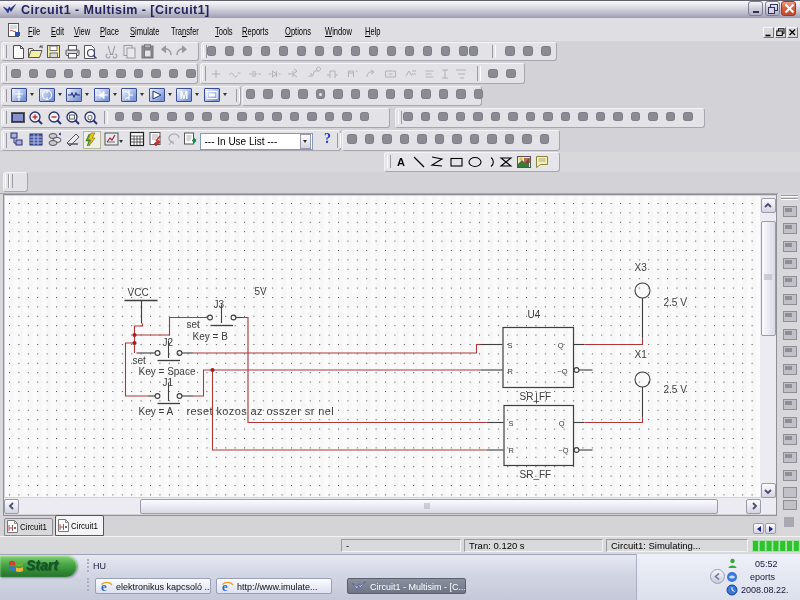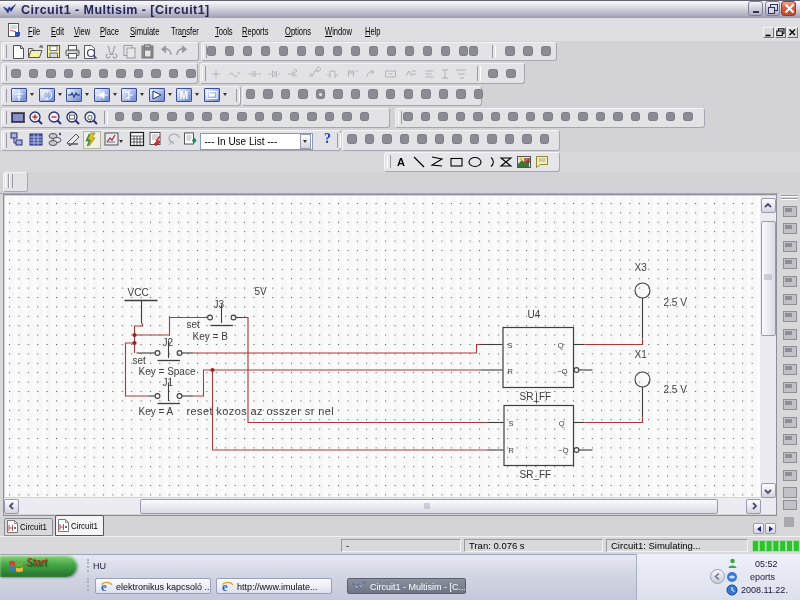--- a/index.html
+++ b/index.html
@@ -26,21 +26,21 @@
 .sbtrack{position:absolute;background:#ecebf1;}
 .sbthumb{position:absolute;background:linear-gradient(90deg,#fbfbfd,#dadae6);border:1px solid #9a9ab0;border-radius:2px;box-sizing:border-box;}
 .sbthumbh{position:absolute;background:linear-gradient(#fbfbfd,#dadae6);border:1px solid #9a9ab0;border-radius:2px;box-sizing:border-box;}
 .inst{position:absolute;background:#c2c1c7;border:1px solid #8f8e96;box-sizing:border-box;}
 #tabbar{left:0;top:516px;width:778px;height:20px;background:#d4d3d6;border-bottom:1px solid #b8b7bf;}
 .tab{position:absolute;font-size:10px;color:#000;border:1px solid #8a8994;border-radius:2px 2px 0 0;background:#d9d8db;box-sizing:border-box;}
 #statusbar{left:0;top:536px;width:800px;height:18px;background:#d9d8db;border-top:1px solid #f2f2f4;}
 .sfield{position:absolute;top:539px;height:13px;border:1px solid;border-color:#9a99a2 #f2f2f4 #f2f2f4 #9a99a2;font-size:9.5px;color:#000;padding-left:4px;box-sizing:border-box;}
 #taskbar{left:0;top:554px;width:800px;height:46px;background:linear-gradient(#e6e9f2 0%,#d3d7e4 40%,#c3c7d8 100%);border-top:1px solid #9fa3b8;}
 #startbtn{left:0;top:555px;width:77px;height:22px;background:linear-gradient(#8ed47e 0%,#4aaa48 40%,#2f8433 80%,#2a7030 100%);border-radius:0 11px 11px 0;box-shadow:inset 0 1px 2px #d2f4c4, 1px 1px 2px #8890a8;}
-#starttext{left:26px;top:557px;color:#b91c1c;font-weight:normal;font-style:italic;font-size:10px;text-shadow:1px 1px 1px #1c5a1c;}
+#starttext{left:26px;top:557px;color:#14532d;font-weight:bold;font-style:italic;font-size:14px;text-shadow:1px 1px 1px #1c5a1c;}
 .taskbtn{position:absolute;top:578px;height:16px;background:linear-gradient(#fbfcfe,#dde1ef);border:1px solid #97a0b8;border-radius:2px;font-size:9px;color:#111;box-sizing:border-box;overflow:hidden;white-space:nowrap;}
 #tray{left:636px;top:554px;width:164px;height:46px;background:linear-gradient(#edf0f8,#dce0ec);border-left:1px solid #aab0c4;}
 .trayt{position:absolute;font-size:9px;color:#16163c;}
 </style>
 </head>
 <body>
 <div class="abs" id="titlebar"></div>
 <svg class="abs" style="left:3px;top:4px" width="13" height="10" viewBox="0 0 13 10">
     <path d="M0.5 3 L5 9 L6.5 5 L8 7.5 L12.5 0.5 L7.5 4.5 L6.3 2.8 L4.8 5.5 Z" fill="#2438a0" stroke="#16206a" stroke-width="0.5"></path>
   </svg>
@@ -618,21 +618,21 @@
 <div class="sbbtn" style="left:753px;top:523px;width:11px;height:11px"></div>
 <svg class="abs" style="left:756px;top:526px" width="6" height="6" viewBox="0 0 6 6">
     <path d="M5 0 L1 3 L5 6 Z" fill="#20208a"></path>
   </svg>
 <div class="sbbtn" style="left:765px;top:523px;width:11px;height:11px"></div>
 <svg class="abs" style="left:768px;top:526px" width="6" height="6" viewBox="0 0 6 6">
     <path d="M1 0 L5 3 L1 6 Z" fill="#20208a"></path>
   </svg>
 <div class="abs" id="statusbar"></div>
 <div class="abs sfield" style="left:341px;width:120px">-</div>
-<div class="abs sfield" style="left:464px;width:139px">Tran: 0.076 s</div>
+<div class="abs sfield" style="left:464px;width:139px">Tran: 0.120 s</div>
 <div class="abs sfield" style="left:606px;width:142px">Circuit1: Simulating...</div>
 <svg class="abs" style="left:752px;top:540px" width="48" height="12" viewBox="0 0 48 12">
     <rect x="0" y="0" width="48" height="12" fill="#aadfaa"></rect>
     <rect x="1.0" y="1" width="5" height="10" fill="#2cc42c"></rect>
     <rect x="7.8" y="1" width="5" height="10" fill="#2cc42c"></rect>
     <rect x="14.6" y="1" width="5" height="10" fill="#2cc42c"></rect>
     <rect x="21.4" y="1" width="5" height="10" fill="#2cc42c"></rect>
     <rect x="28.2" y="1" width="5" height="10" fill="#2cc42c"></rect>
     <rect x="35.0" y="1" width="5" height="10" fill="#2cc42c"></rect>
     <rect x="41.8" y="1" width="5" height="10" fill="#2cc42c"></rect>
@@ -675,12 +675,12 @@
 <div class="abs trayt" style="left:755px;top:559px">05:52</div>
 <svg class="abs" style="left:726px;top:571px" width="12" height="12" viewBox="0 0 12 12">
     <circle cx="6" cy="6" r="5" fill="#3878d8"></circle>
     <path d="M3 6 c1 -2 5 -2 6 0 c-1 2 -5 2 -6 0" fill="#c8e0f8"></path>
   </svg>
 <div class="abs trayt" style="left:750px;top:572px">eports</div>
 <svg class="abs" style="left:726px;top:584px" width="12" height="12" viewBox="0 0 12 12">
     <circle cx="6" cy="6" r="5" fill="#3878d8" stroke="#18408a"></circle>
     <path d="M6 3 v3 l2.5 1.5" stroke="#fff" fill="none"></path>
   </svg>
-<div class="abs trayt" style="left:741px;top:585px">2008.11.22.</div>
+<div class="abs trayt" style="left:741px;top:585px">2008.08.22.</div>
 </body></html>

